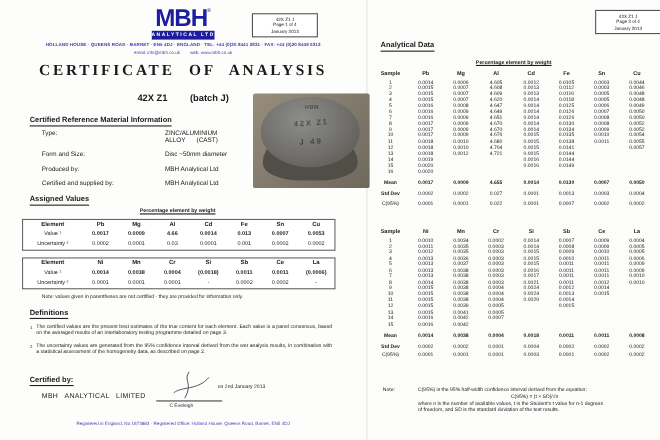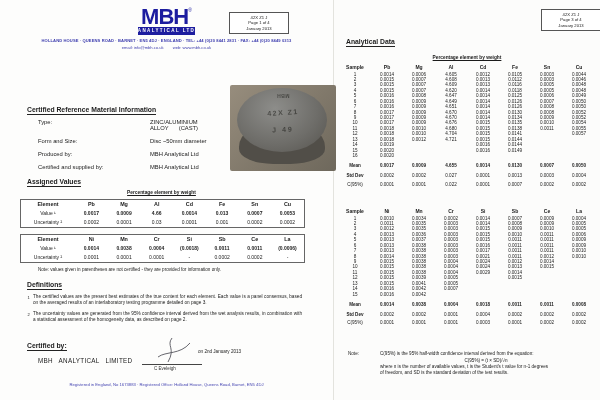--- a/index.html
+++ b/index.html
@@ -117,20 +117,25 @@
       <div>Page 1 of 4</div>
       <div>January 2013</div>
     </div>
 
     <div class="addr">HOLLAND HOUSE · QUEENS ROAD · BARNET · EN5 4DJ · ENGLAND · TEL: +44 (0)20 8441 2831 · FAX: +44 (0)20 8449 0313</div>
     <div class="contact">
       <span>email: info@mbh.co.uk</span>
       <span>web: www.mbh.co.uk</span>
     </div>
 
+    <div class="doc-title">CERTIFICATE OF ANALYSIS</div>
+    <div class="doc-sub">
+      <span>42X Z1</span>
+      <span class="gap">(batch J)</span>
+    </div>
 
     <div class="sec-head" style="top:106px;left:27px;">Certified Reference Material Information</div>
     <div class="crm-rows">
       <div class="crm-row">
         <span class="crm-label">Type:</span>
         <span class="crm-value"><span>ZINC/ALUMINIUM ALLOY</span><span class="cast">(CAST)</span></span>
       </div>
       <div class="crm-row">
         <span class="crm-label">Form and Size:</span>
         <span class="crm-value">Disc ~50mm diameter</span>

